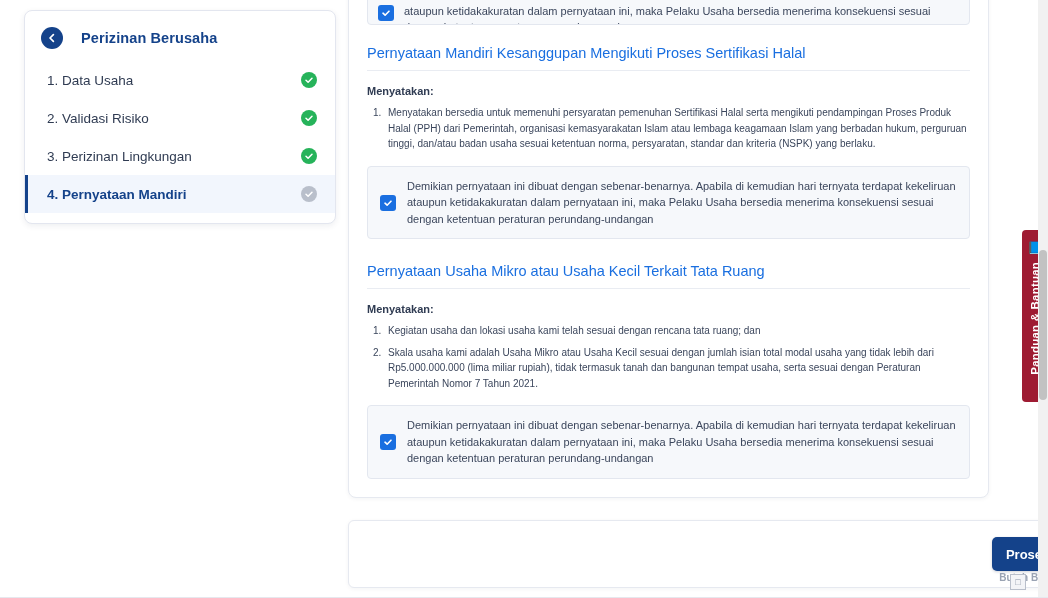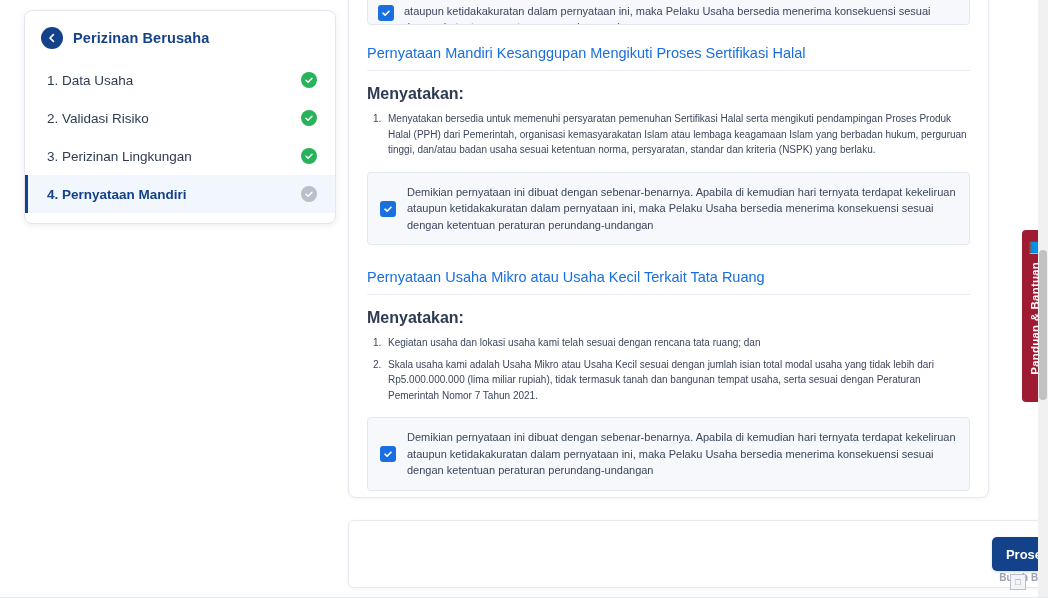--- a/index.html
+++ b/index.html
@@ -21,21 +21,21 @@
     left: 24px; top: 10px;
     width: 312px;
     background: #ffffff;
     border: 1px solid #e3e6ef;
     border-radius: 8px;
     box-shadow: 0 2px 6px rgba(20,30,60,.07);
     overflow: hidden;
   }
   .sidebar-header {
     display: flex; align-items: center;
-    gap: 10px;
+    gap: 18px;
     padding: 16px 16px 12px 16px;
   }
   .back-circle {
     width: 22px; height: 22px; border-radius: 50%;
     background: #14428a;
     display: flex; align-items: center; justify-content: center;
     flex: 0 0 auto;
   }
   .back-circle svg { display: block; }
   .sidebar-title {
@@ -107,21 +107,21 @@
 
   .section-title {
     color: #1a6fe0;
     font-size: 14.5px;
     font-weight: normal;
     padding: 20px 0 9px 0;
     border-bottom: 1px solid #e9ecf2;
     margin-bottom: 14px;
   }
   .menyatakan {
-    font-size: 16px;
+    font-size: 11px;
     font-weight: bold;
     color: #2f3b52;
     margin-bottom: 8px;
   }
   ol.statements {
     margin: 0 0 14px 17px;
     padding: 0;
   }
   ol.statements li {
     font-size: 10px;

